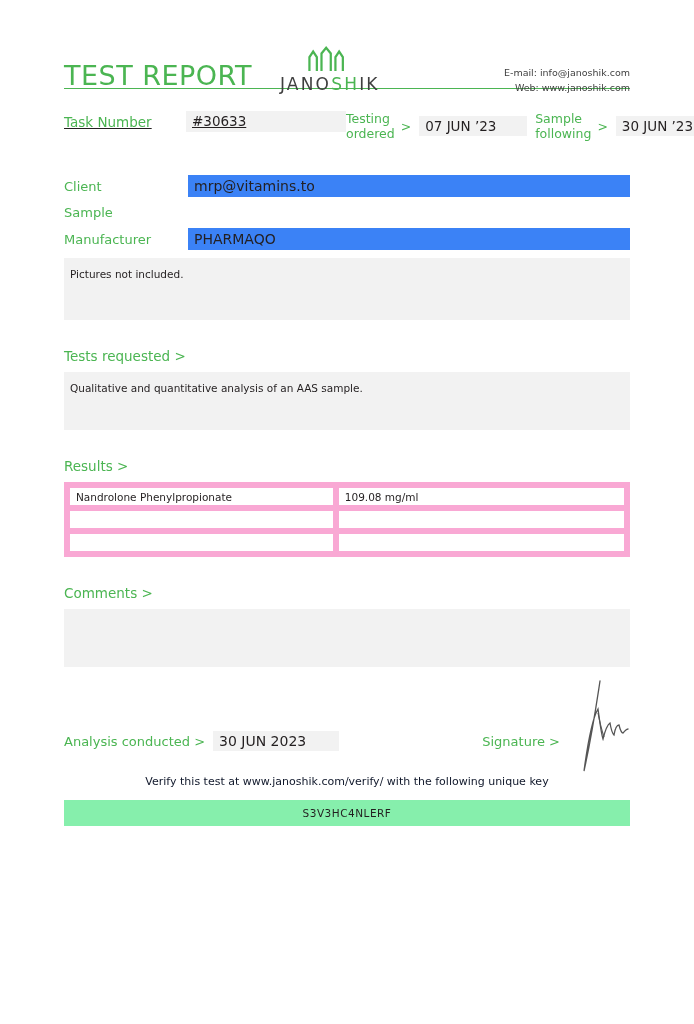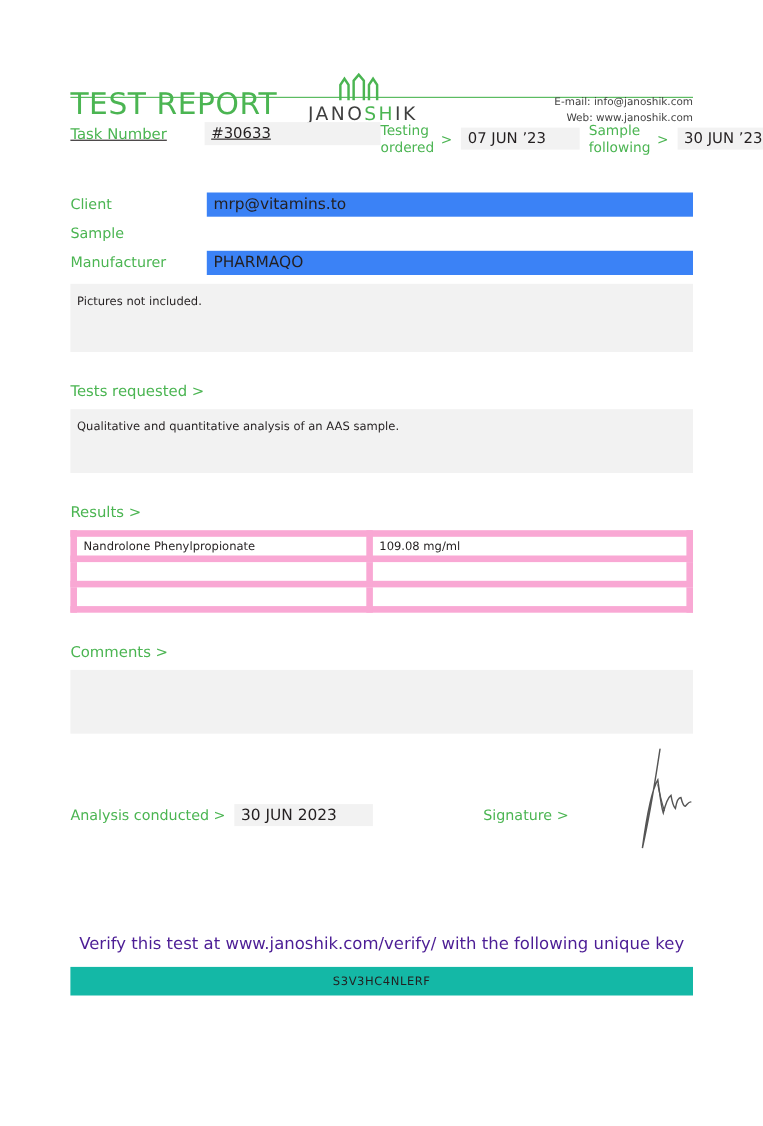--- a/index.html
+++ b/index.html
@@ -21,21 +21,21 @@
     width: 694px;
     height: 1024px;
     padding: 0 64px;
   }
 
   
   .header {
     display: flex;
     align-items: flex-start;
     justify-content: flex-end;
-    padding-top: 64px;
+    padding-top: 44px;
     height: 72px;
   }
   .title {
     color: #4bb552;
     font-size: 27px;
     letter-spacing: 0.5px;
     font-weight: 400;
     line-height: 1;
     padding-top: 18px;
     white-space: nowrap;
@@ -186,34 +186,32 @@
     background: #f2f2f2;
     font-size: 14px;
     padding: 2px 10px 2px 6px;
     min-width: 126px;
   }
   .sign-wrap {
     margin-left: auto;
     display: flex;
     align-items: center;
     position: relative;
-    gap: 43px;
   }
   .sign-label { color: #4bb552; font-size: 13px; margin-right: 10px; }
   .sign-img { width: 60px; height: 96px; margin-top: -28px; }
 
   .verify {
-    color: #4c1d95;
-    font-size: 15px;
-    margin-top: 74px;
+    color: #0f172a;
+    font-size: 11px;
     text-align: center;
     white-space: nowrap;
   }
   .key-box {
-    background: #14b8a6;
+    background: #86efac;
     text-align: center;
     font-size: 10.5px;
     padding: 7px 0;
     margin-top: 12px;
     letter-spacing: 0.5px;
   }
 </style>
 </head>
 <body>
 

